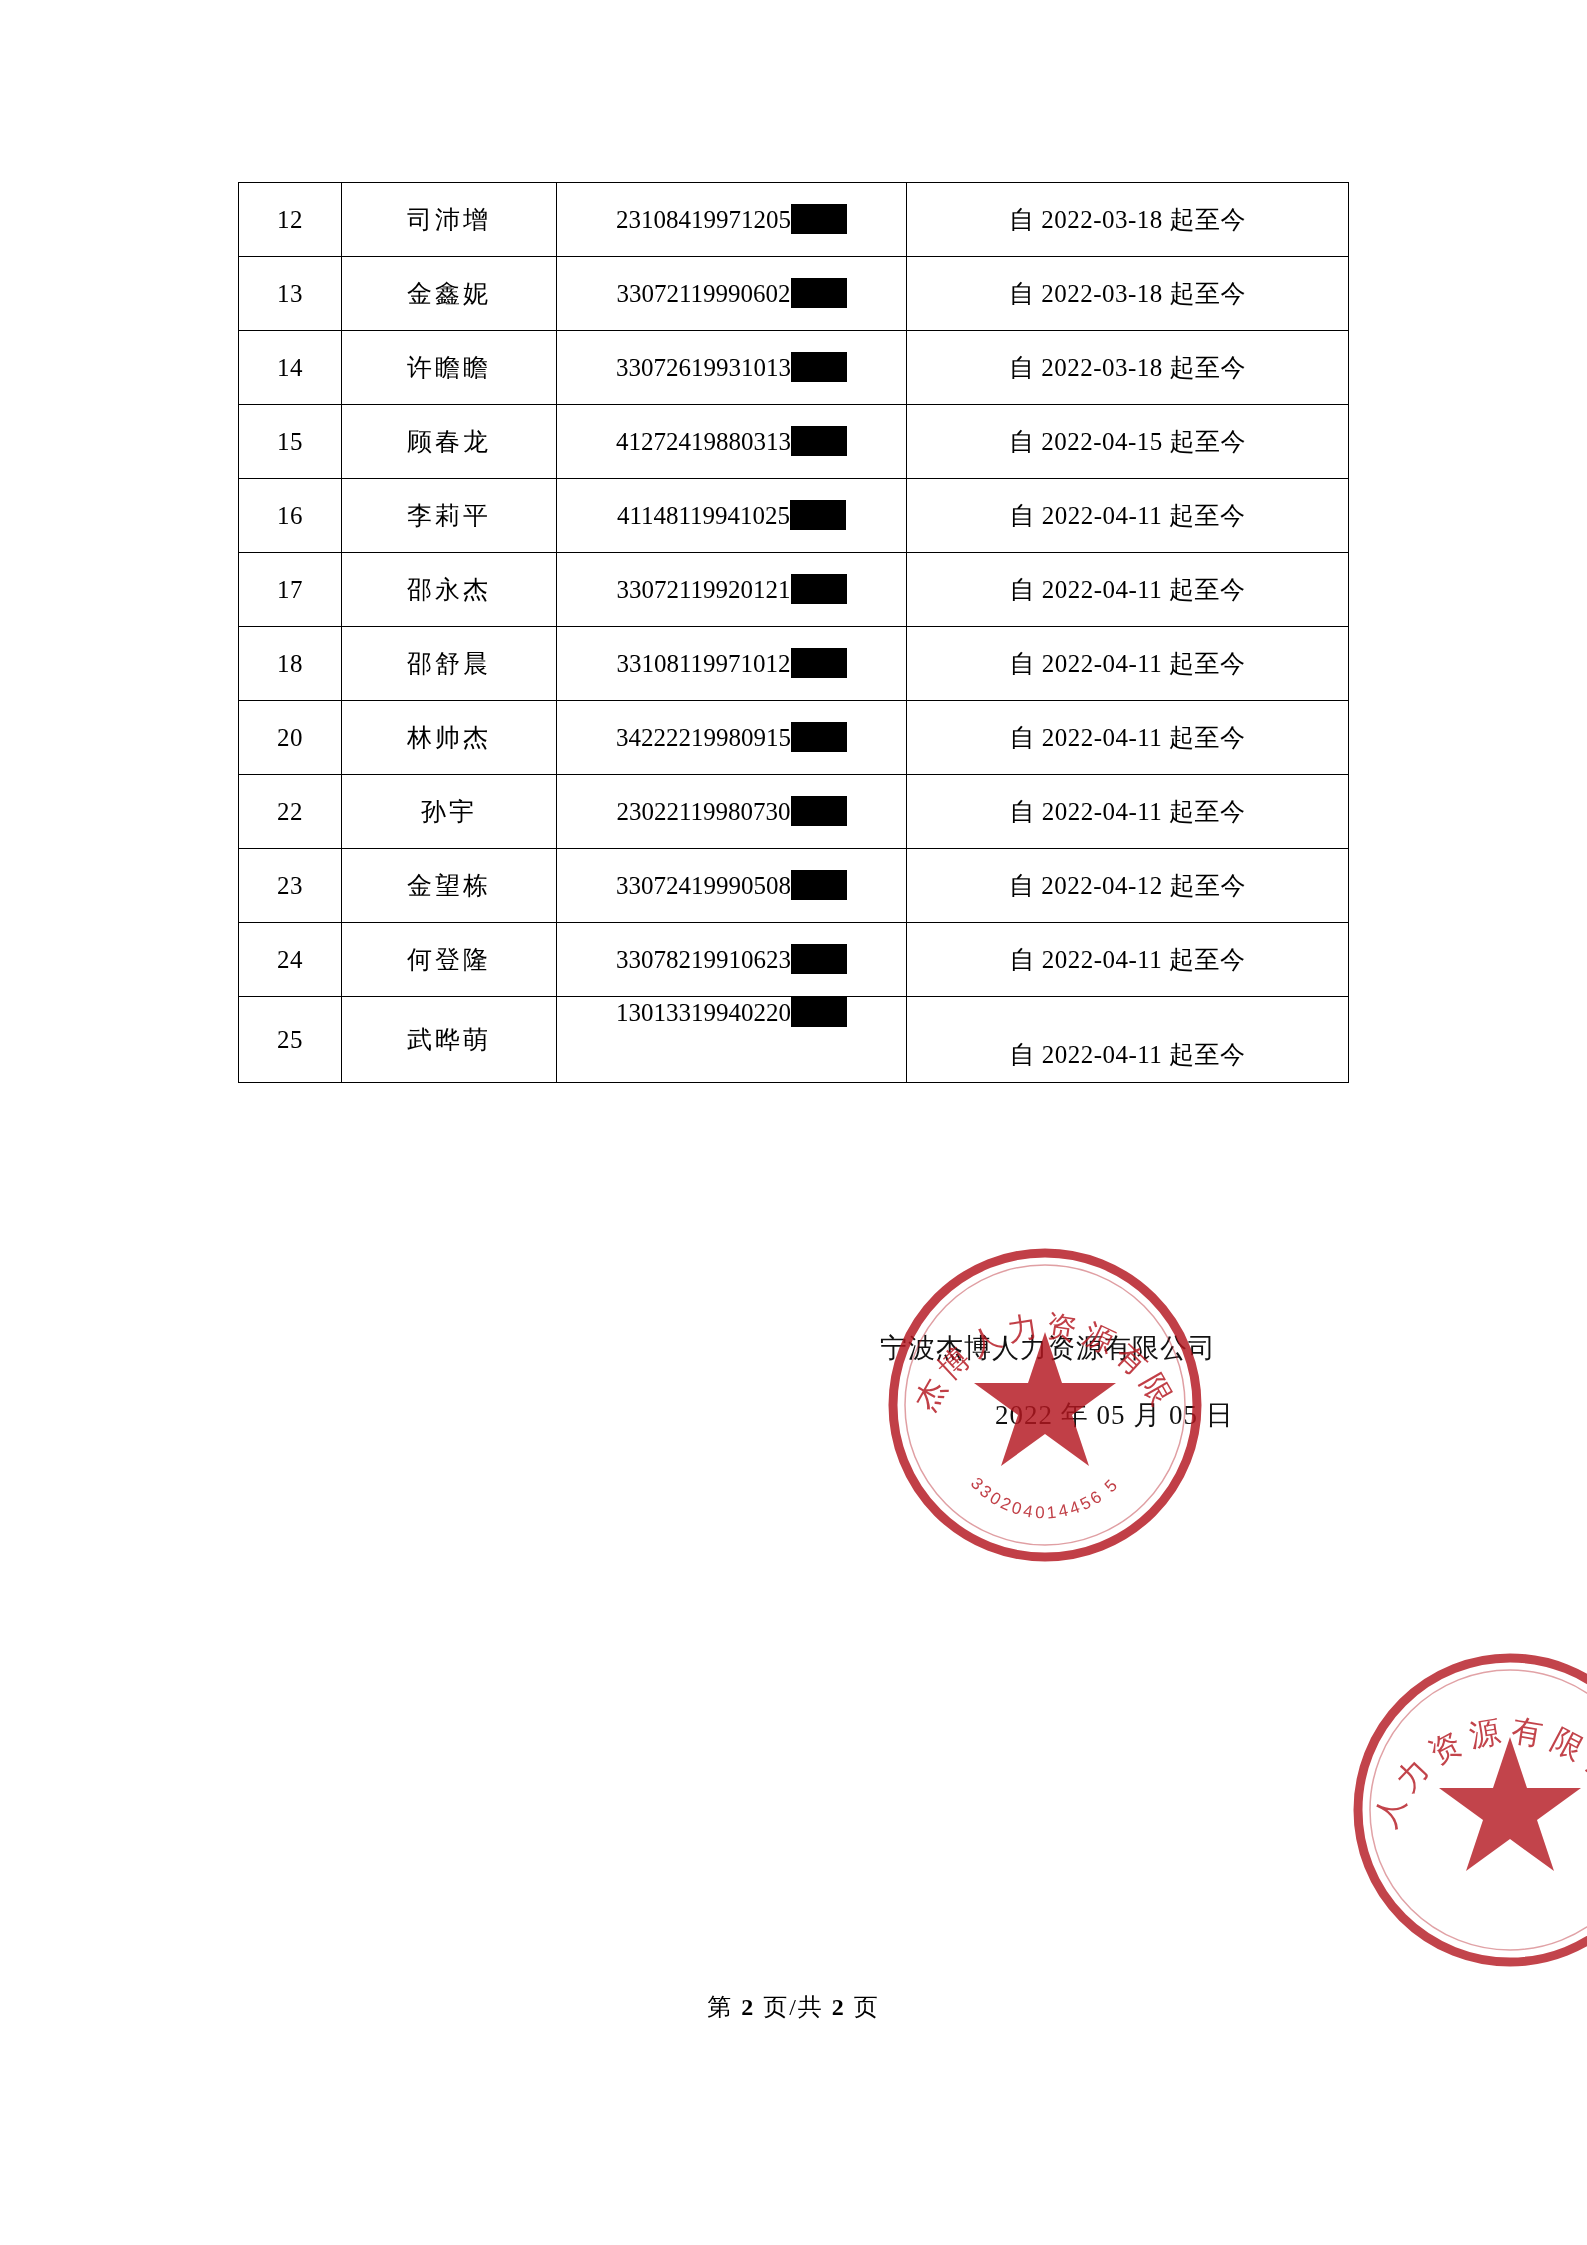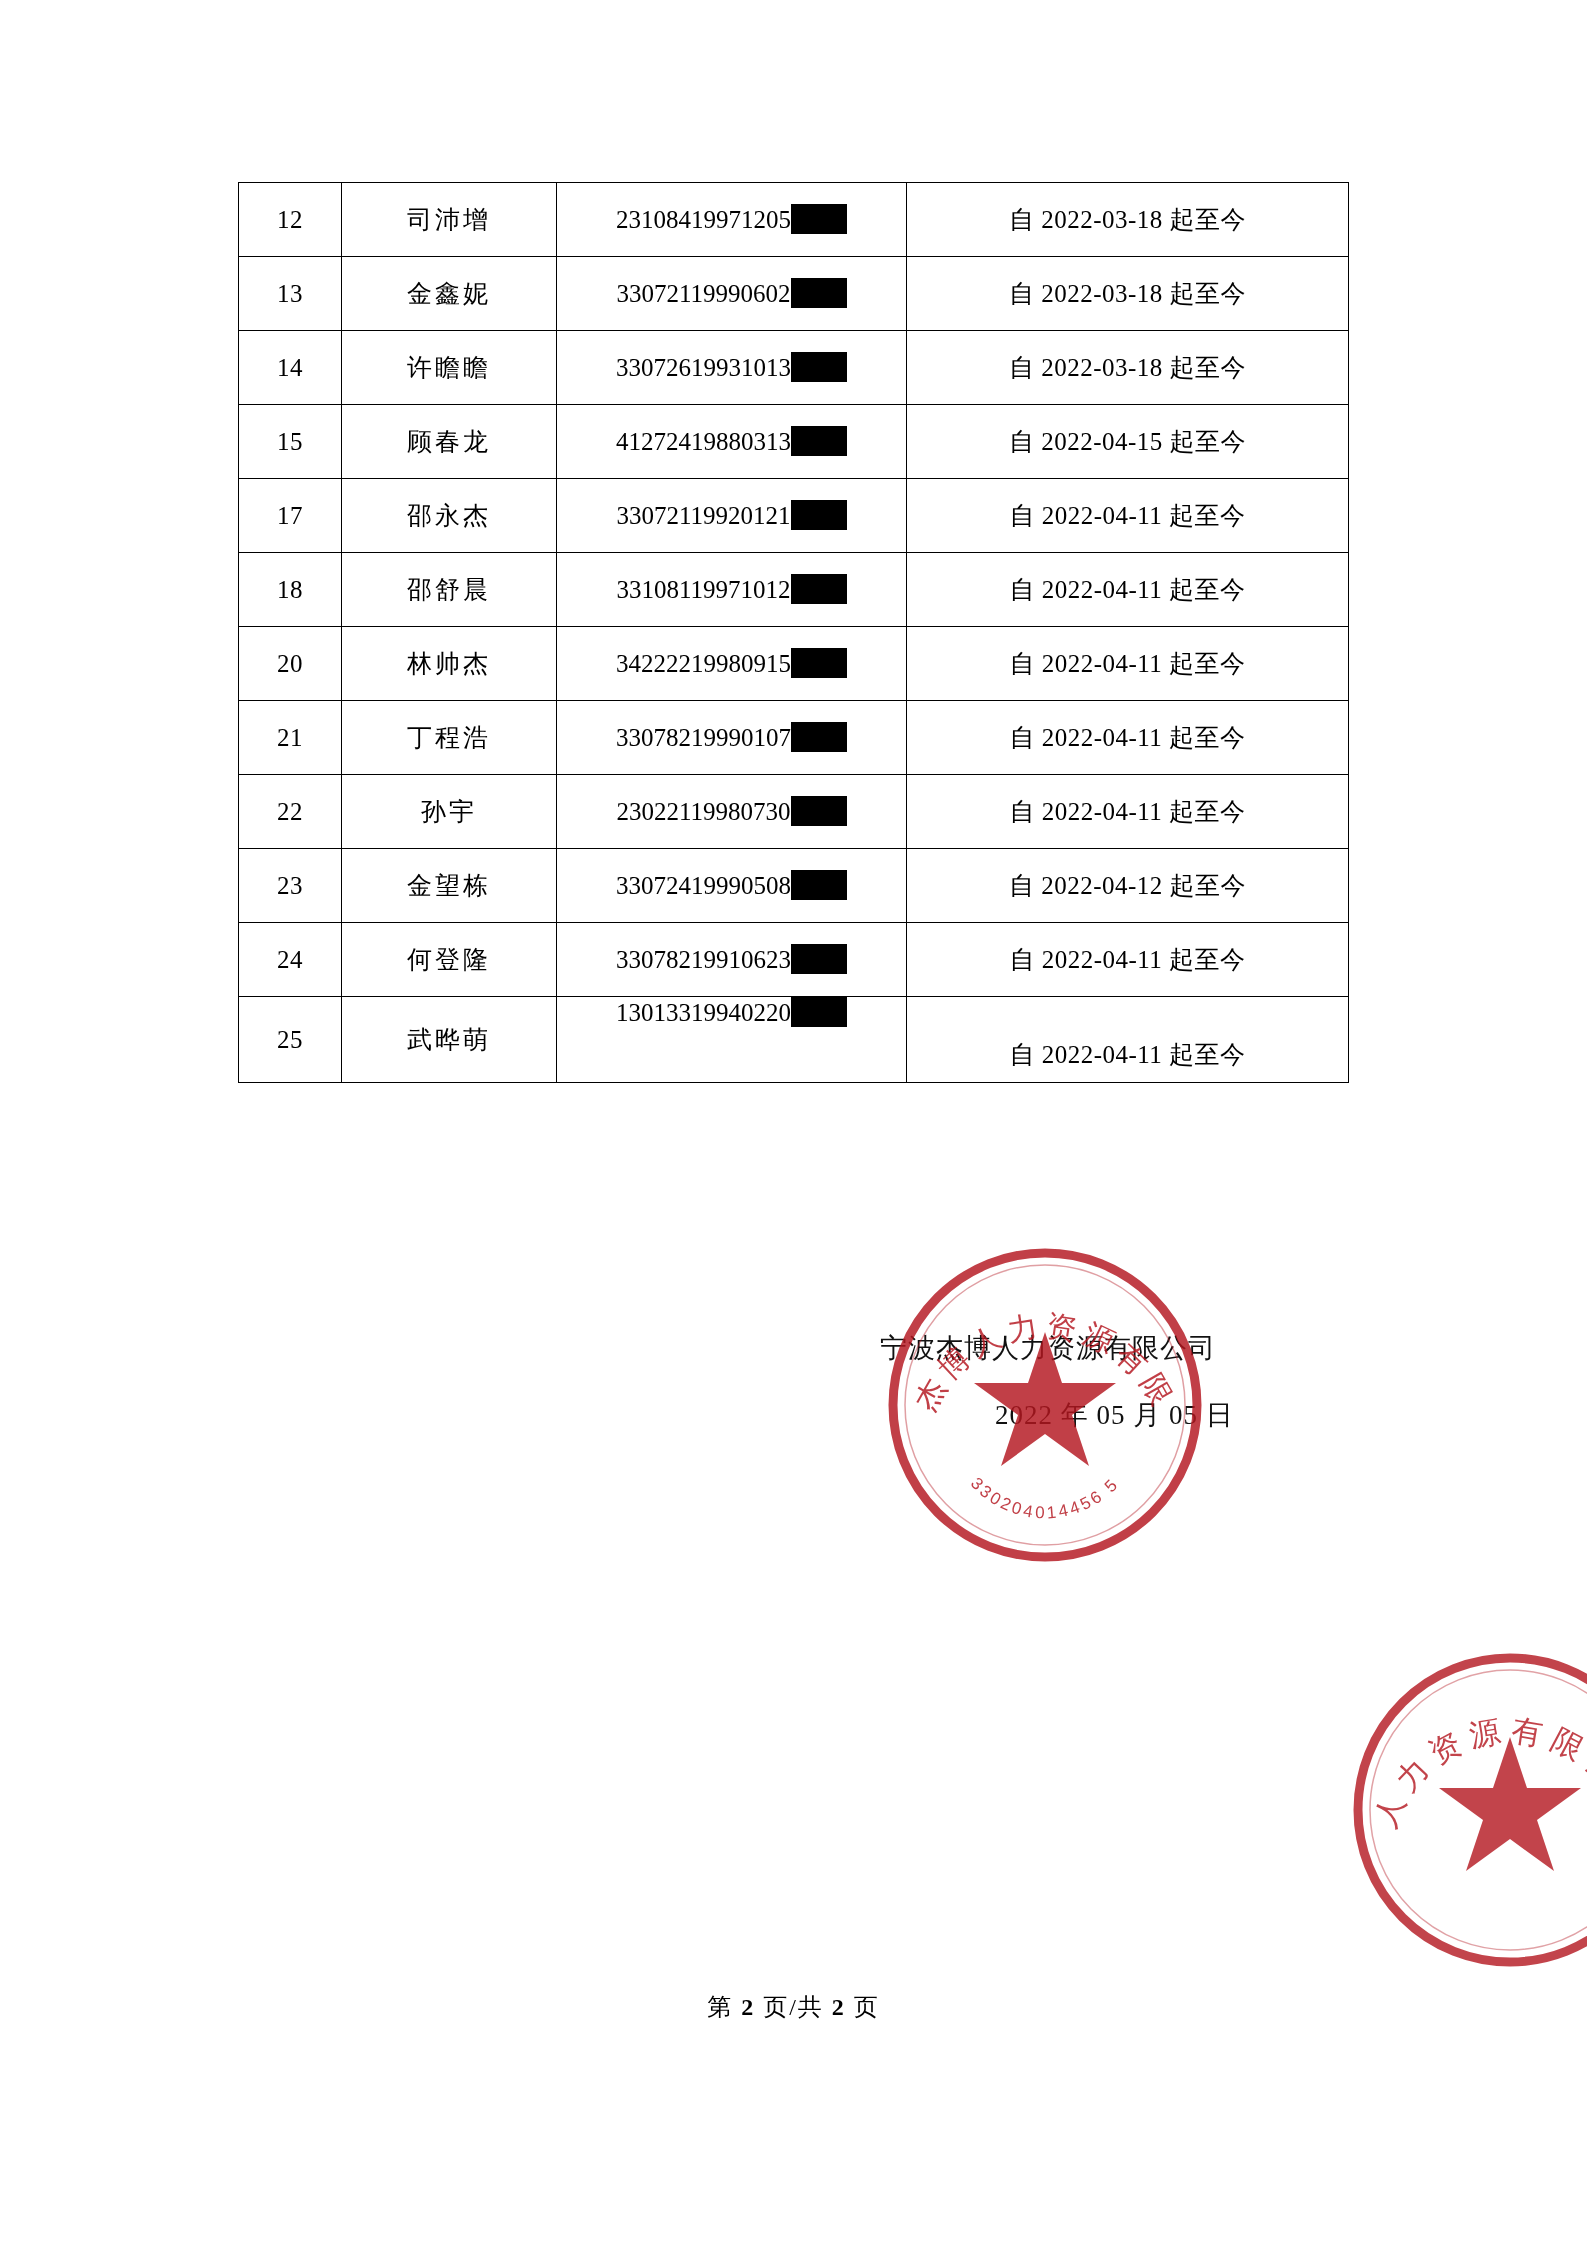--- a/index.html
+++ b/index.html
@@ -169,20 +169,26 @@
           <td class="date">自 2022-03-18 起至今</td>
         </tr>
 
         <tr>
           <td class="idx">15</td>
           <td class="name">顾春龙</td>
           <td class="idnum"><span class="idcell"><span class="digits">41272419880313</span><span class="redact"></span></span></td>
           <td class="date">自 2022-04-15 起至今</td>
         </tr>
 
+        <tr>
+          <td class="idx">16</td>
+          <td class="name">李莉平</td>
+          <td class="idnum"><span class="idcell"><span class="digits">41148119941025</span><span class="redact"></span></span></td>
+          <td class="date">自 2022-04-11 起至今</td>
+        </tr>
 
         <tr>
           <td class="idx">17</td>
           <td class="name">邵永杰</td>
           <td class="idnum"><span class="idcell"><span class="digits">33072119920121</span><span class="redact"></span></span></td>
           <td class="date">自 2022-04-11 起至今</td>
         </tr>
 
         <tr>
           <td class="idx">18</td>
@@ -192,26 +198,20 @@
         </tr>
 
 
         <tr>
           <td class="idx">20</td>
           <td class="name">林帅杰</td>
           <td class="idnum"><span class="idcell"><span class="digits">34222219980915</span><span class="redact"></span></span></td>
           <td class="date">自 2022-04-11 起至今</td>
         </tr>
 
-        <tr>
-          <td class="idx">21</td>
-          <td class="name">丁程浩</td>
-          <td class="idnum"><span class="idcell"><span class="digits">33078219990107</span><span class="redact"></span></span></td>
-          <td class="date">自 2022-04-11 起至今</td>
-        </tr>
 
         <tr>
           <td class="idx">22</td>
           <td class="name">孙宇</td>
           <td class="idnum"><span class="idcell"><span class="digits">23022119980730</span><span class="redact"></span></span></td>
           <td class="date">自 2022-04-11 起至今</td>
         </tr>
 
         <tr>
           <td class="idx">23</td>

